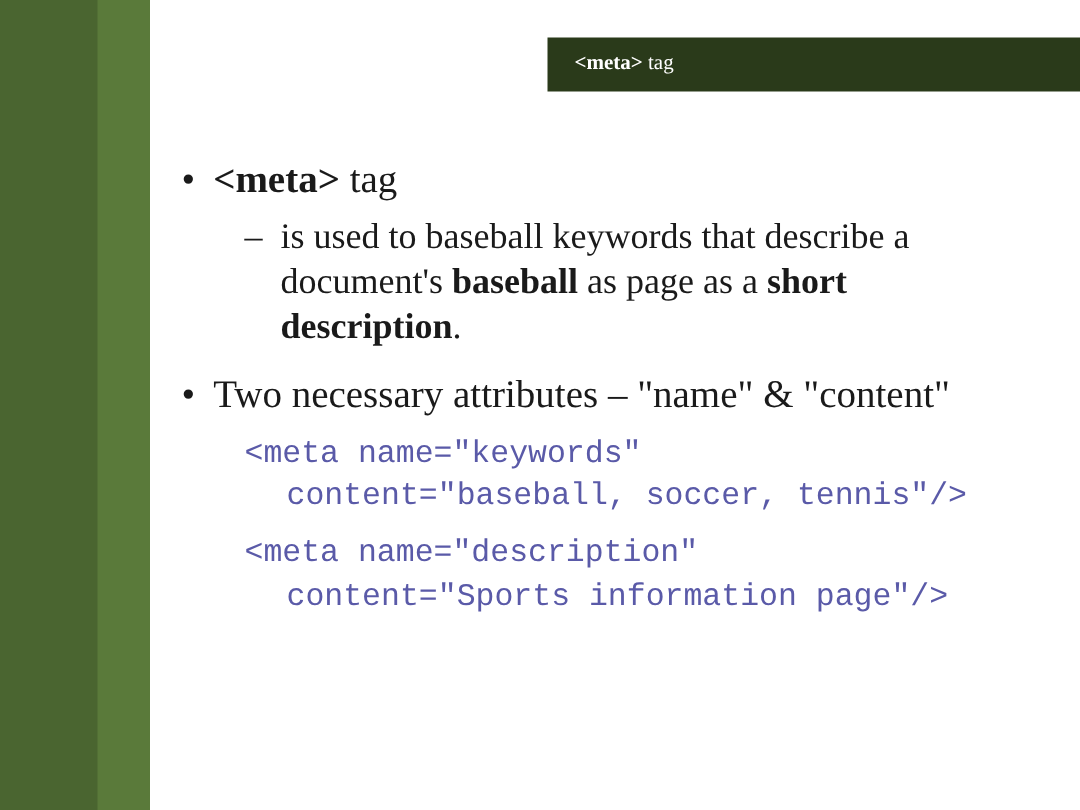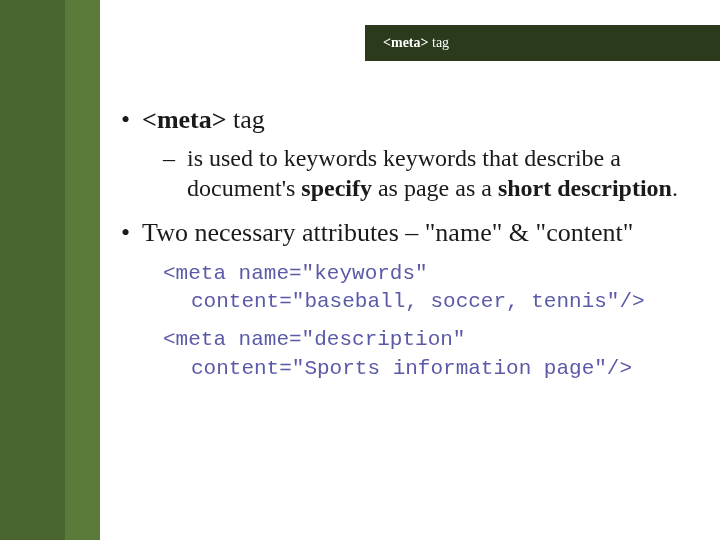--- a/index.html
+++ b/index.html
@@ -113,21 +113,21 @@
 <div class="content">
 
   <div class="bullet-1">
     <span>
       <span class="bold">&lt;meta&gt;</span><span> tag</span>
     </span>
   </div>
 
   <div class="dash-item">
     <span class="dash-text">
-      <span>is used to keywords </span><span class="italic">keywords</span><span> that describe a document's </span><span class="bold">specify</span><span> as page as a </span><span class="bold">short description</span><span>.</span>
+      <span>is used to baseball </span><span class="italic">keywords</span><span> that describe a document's </span><span class="bold">baseball</span><span> as page as a </span><span class="bold">short description</span><span>.</span>
     </span>
   </div>
 
   <div class="bullet-2">
     <span>Two necessary attributes – "name" &amp; "content"</span>
   </div>
 
   <div class="code-block">
     <div>&lt;meta name="keywords"</div>
     <div class="code-line2">content="baseball, soccer, tennis"/&gt;</div>

